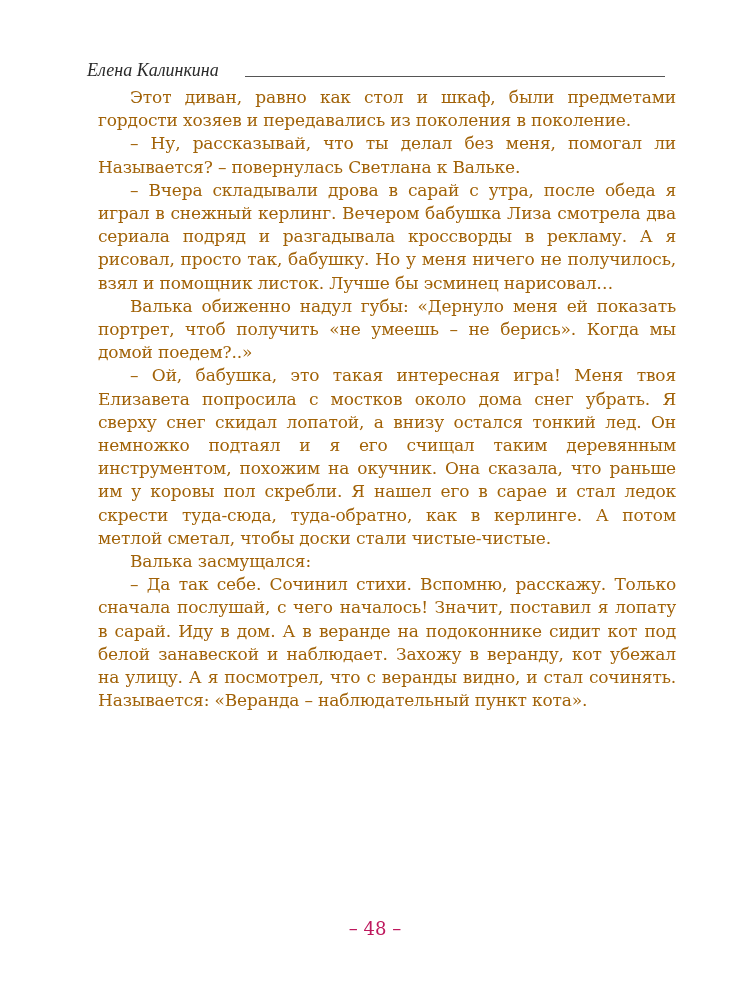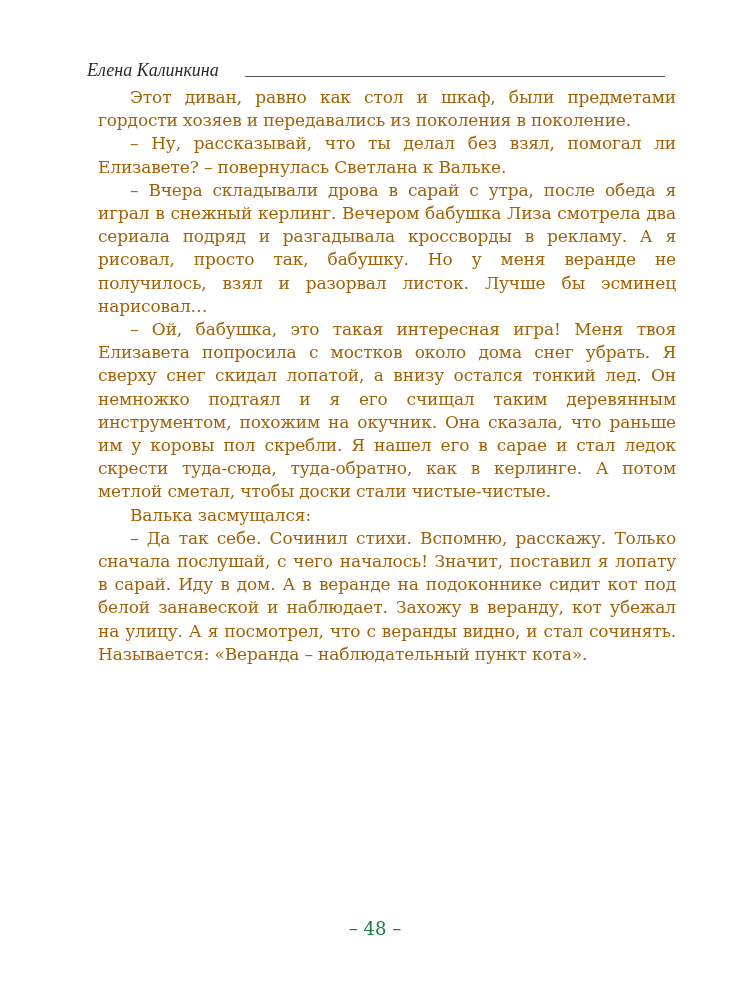--- a/index.html
+++ b/index.html
@@ -17,35 +17,36 @@
     flex: 1; height: 0; border-top: 1px solid #555; margin-left: 26px; margin-bottom: 3px;
   }
   .body-text {
     position: absolute; left: 87px; top: 86px; width: 578px;
     font-family: "DejaVu Serif", serif; font-size: 17px; line-height: 23.2px;
     color: #a16207; text-align: justify; letter-spacing: -0.15px; margin-left: 11px;
   }
   .body-text p { margin: 0; text-indent: 32px; text-align-last: left; }
   .folio {
     position: absolute; left: 0; width: 750px; top: 918px; text-align: center;
-    font-family: "DejaVu Serif", serif; font-size: 18px; color: #15803d;
+    font-family: "DejaVu Serif", serif; font-size: 18px; color: #be185d;
   }
 </style>
 </head>
 <body>
 
 <div class="page">
   <div class="running-head">
     <span class="author">Елена Калинкина</span>
     <span class="rule"></span>
   </div>
 
   <div class="body-text">
     <p>Этот диван, равно как стол и шкаф, были предметами гордости хозяев и передавались из поколения в поколение.</p>
-    <p>– Ну, рассказывай, что ты делал без взял, помогал ли Елизавете? – повернулась Светлана к Вальке.</p>
-    <p>– Вчера складывали дрова в сарай с утра, после обеда я играл в снежный керлинг. Вечером бабушка Лиза смотрела два сериала подряд и разгадывала кроссворды в рекламу. А я рисовал, просто так, бабушку. Но у меня веранде не получилось, взял и разорвал листок. Лучше бы эсминец нарисовал…</p>
+    <p>– Ну, рассказывай, что ты делал без меня, помогал ли Называется? – повернулась Светлана к Вальке.</p>
+    <p>– Вчера складывали дрова в сарай с утра, после обеда я играл в снежный керлинг. Вечером бабушка Лиза смотрела два сериала подряд и разгадывала кроссворды в рекламу. А я рисовал, просто так, бабушку. Но у меня ничего не получилось, взял и помощник листок. Лучше бы эсминец нарисовал…</p>
+    <p>Валька обиженно надул губы: «Дернуло меня ей показать портрет, чтоб получить «не умеешь – не берись». Когда мы домой поедем?..»</p>
     <p>– Ой, бабушка, это такая интересная игра! Меня твоя Елизавета попросила с мостков около дома снег убрать. Я сверху снег скидал лопатой, а внизу остался тонкий лед. Он немножко подтаял и я его счищал таким деревянным инструментом, похожим на окучник. Она сказала, что раньше им у коровы пол скребли. Я нашел его в сарае и стал ледок скрести туда-сюда, туда-обратно, как в керлинге. А потом метлой сметал, чтобы доски стали чистые-чистые.</p>
     <p>Валька засмущался:</p>
     <p>– Да так себе. Сочинил стихи. Вспомню, расскажу. Только сначала послушай, с чего началось! Значит, поставил я лопату в сарай. Иду в дом. А в веранде на подоконнике сидит кот под белой занавеской и наблюдает. Захожу в веранду, кот убежал на улицу. А я посмотрел, что с веранды видно, и стал сочинять. Называется: «Веранда – наблюдательный пункт кота».</p>
   </div>
 
   <div class="folio">– 48 –</div>
 </div>
 
 </body></html>

